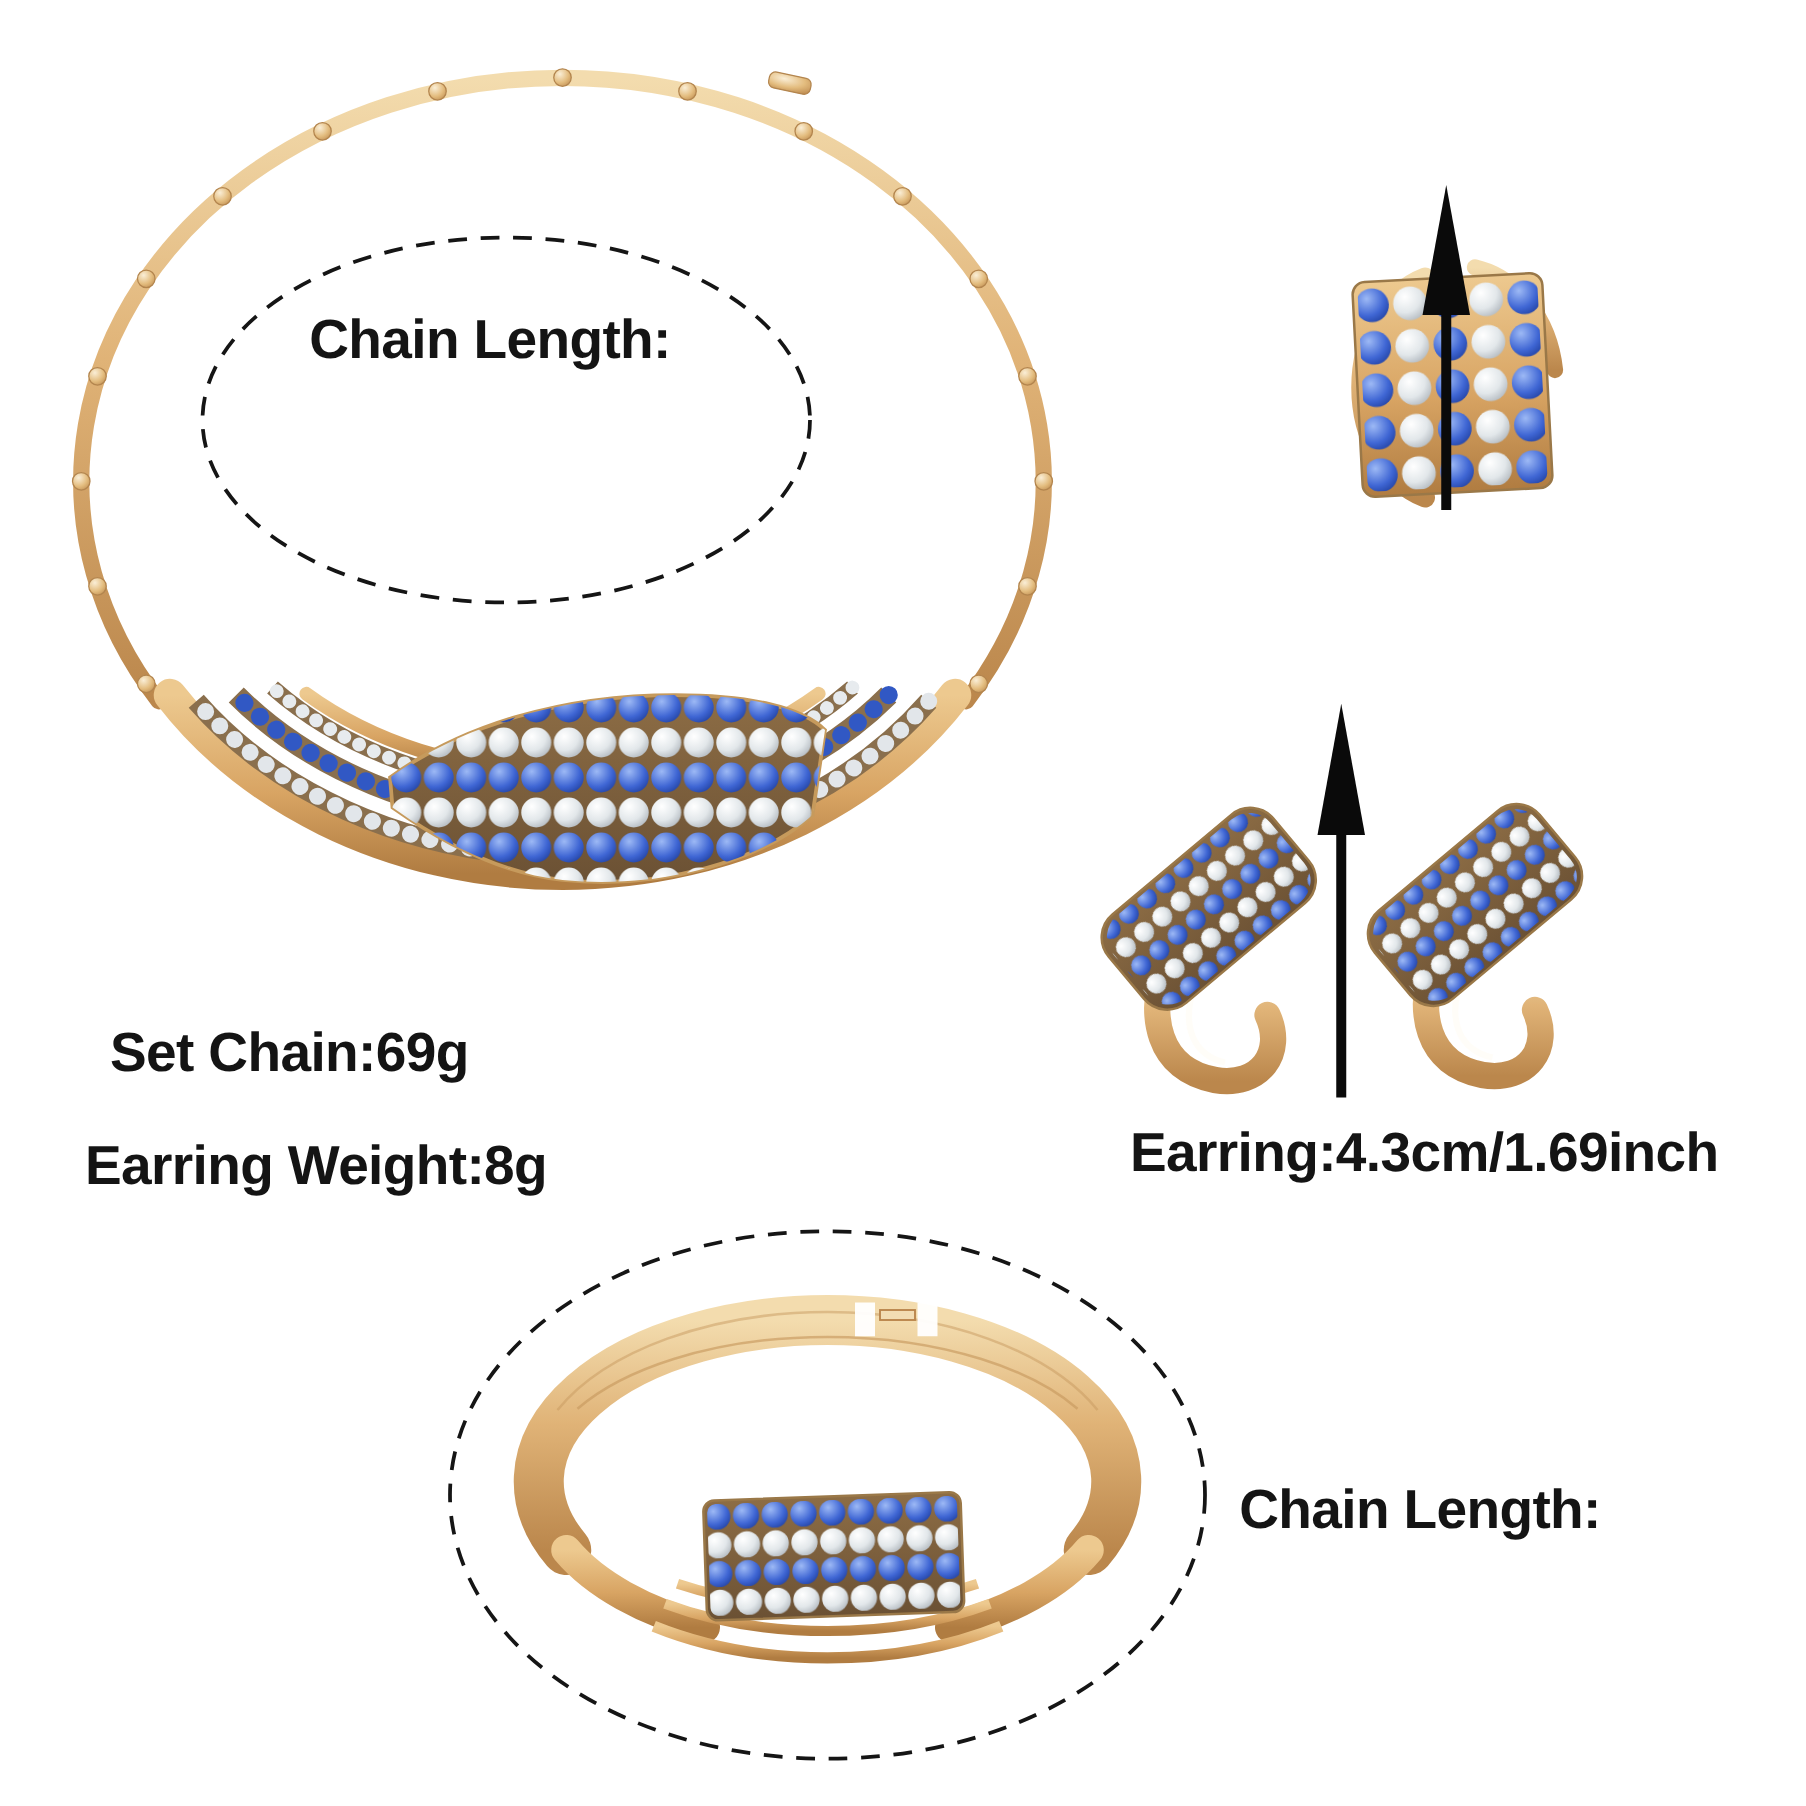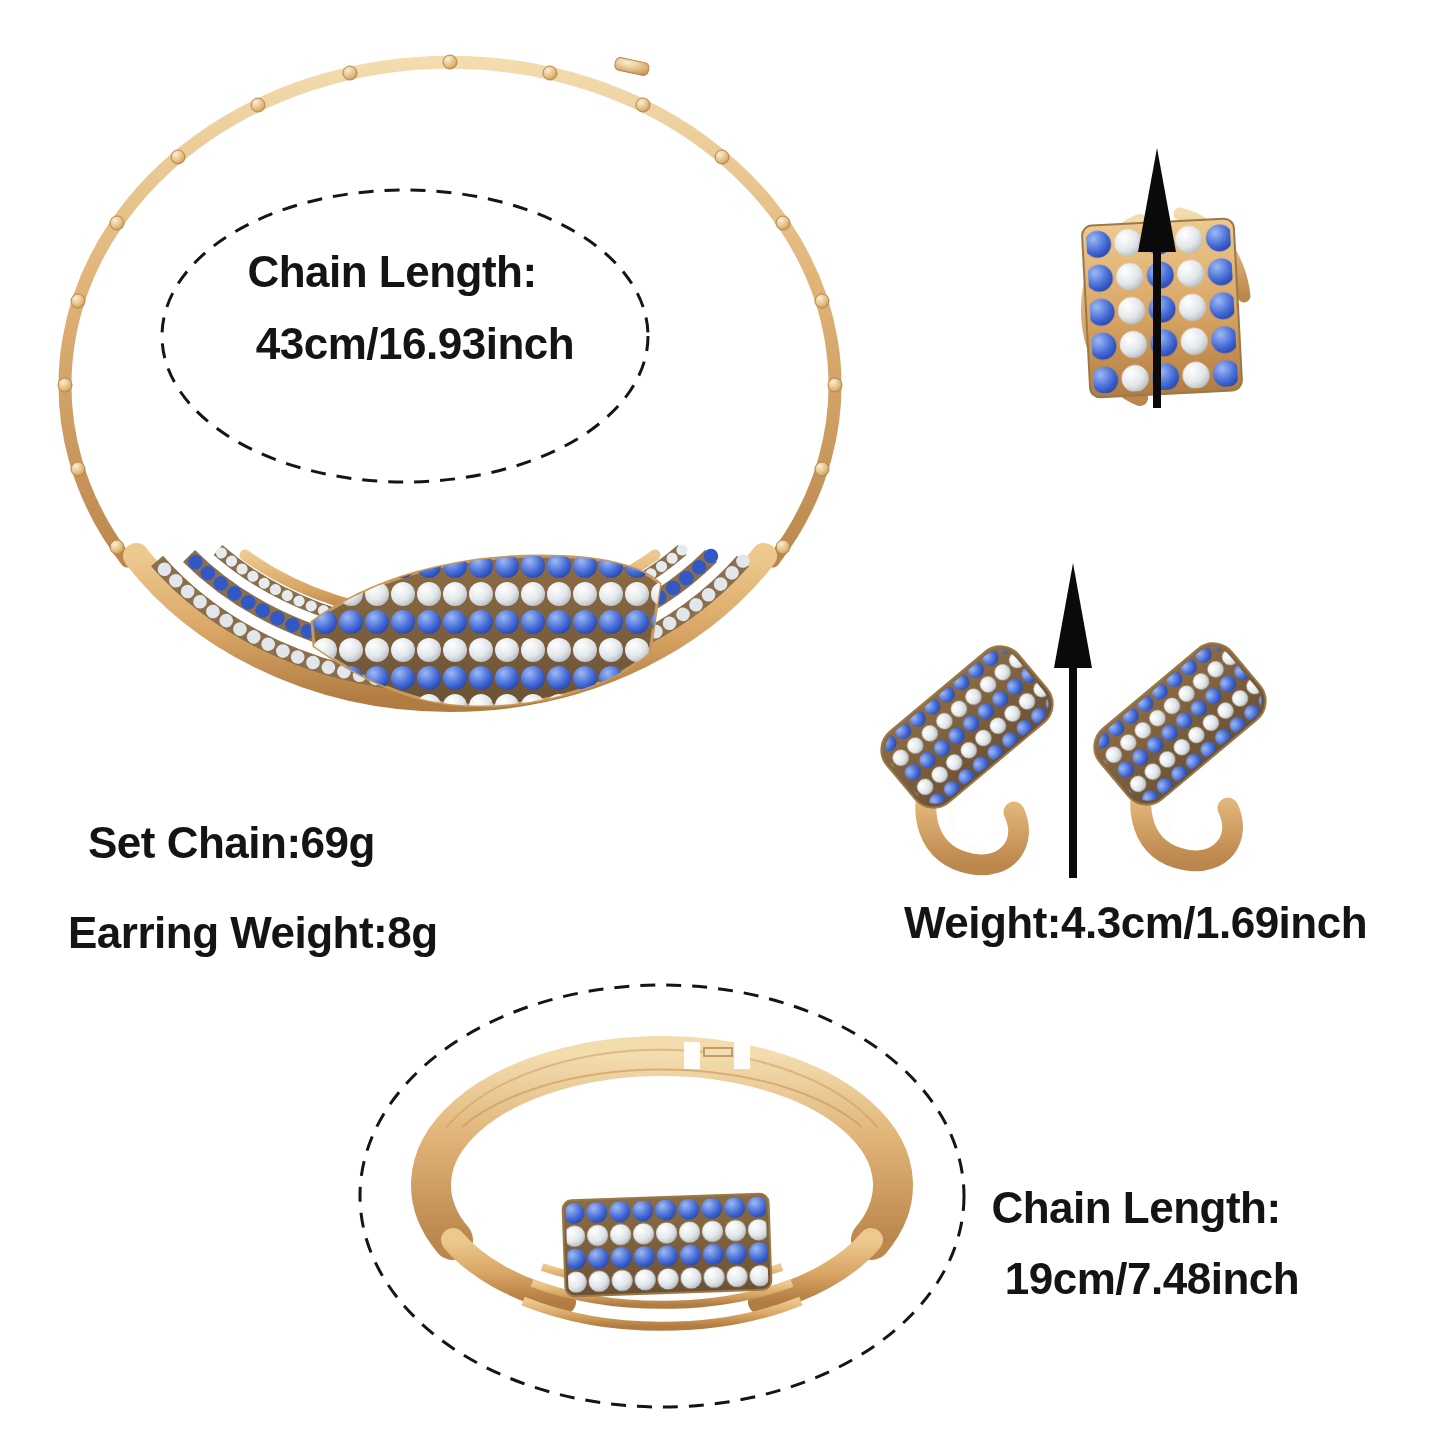--- a/index.html
+++ b/index.html
@@ -192,24 +192,22 @@
       <path d="M 782 1267 A 209 100 0 0 1 542 1267" fill="none" stroke="url(#goldV2)" stroke-width="8"></path>
 
       <g transform="translate(667 1245) rotate(-2)">
         <rect x="-103" y="-48" width="206" height="96" rx="9" fill="url(#plateGrad)" stroke="#9a7848" stroke-width="2"></rect>
         <rect x="-100" y="-45" width="200" height="90" rx="7" fill="url(#patBracelet)"></rect>
       </g>
     </g>
   </svg>
 
   <div class="label centered" style="left:392px; top:250px;">Chain Length:</div>
-  <div class="label centered" style="left:415px; top:322px;">43cm/16.93inch</div>
-
-
-  <div class="label" style="left:904px; top:901px;">Weight:4.3cm/1.69inch</div>
+
+
+  <div class="label" style="left:904px; top:901px;">Earring:4.3cm/1.69inch</div>
 
   <div class="label" style="left:88px; top:821px;">Set Chain:69g</div>
   <div class="label" style="left:68px; top:911px;">Earring Weight:8g</div>
 
   <div class="label centered" style="left:1136px; top:1186px;">Chain Length:</div>
-  <div class="label centered" style="left:1152px; top:1257px;">19cm/7.48inch</div>
 
 </div>
 
 </body></html>

